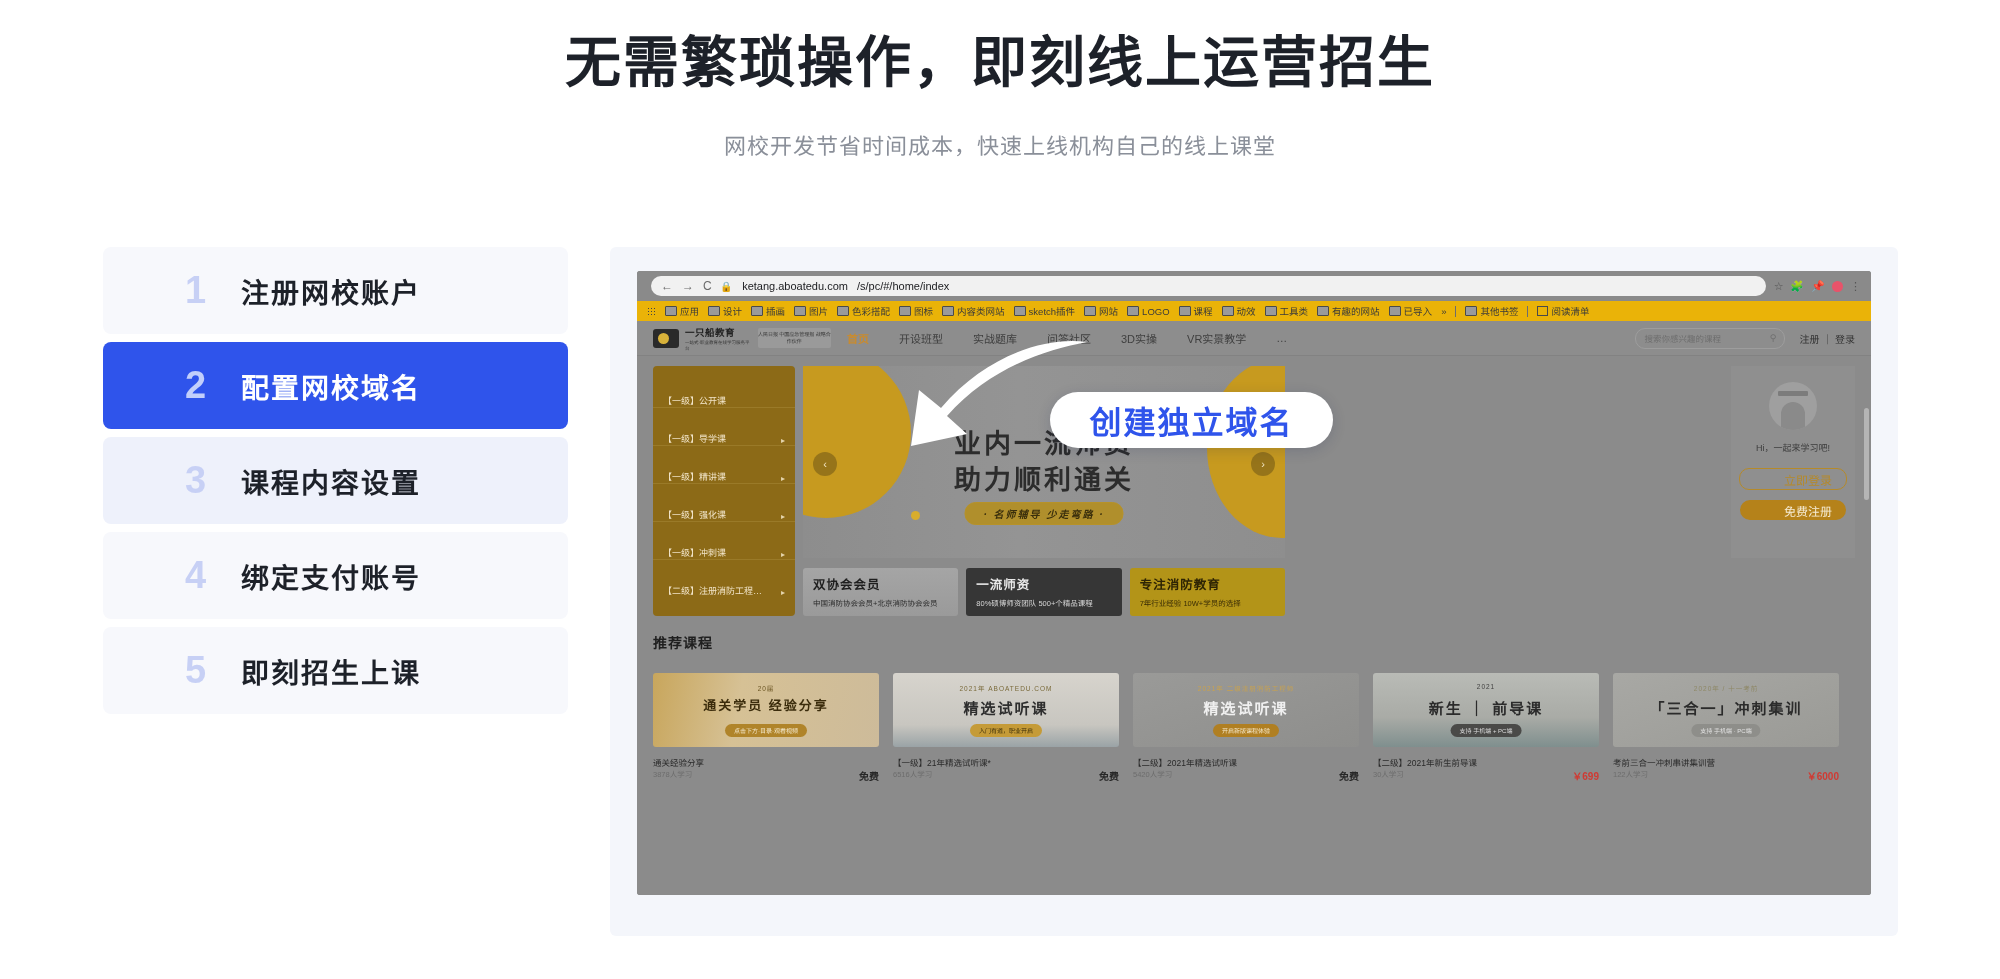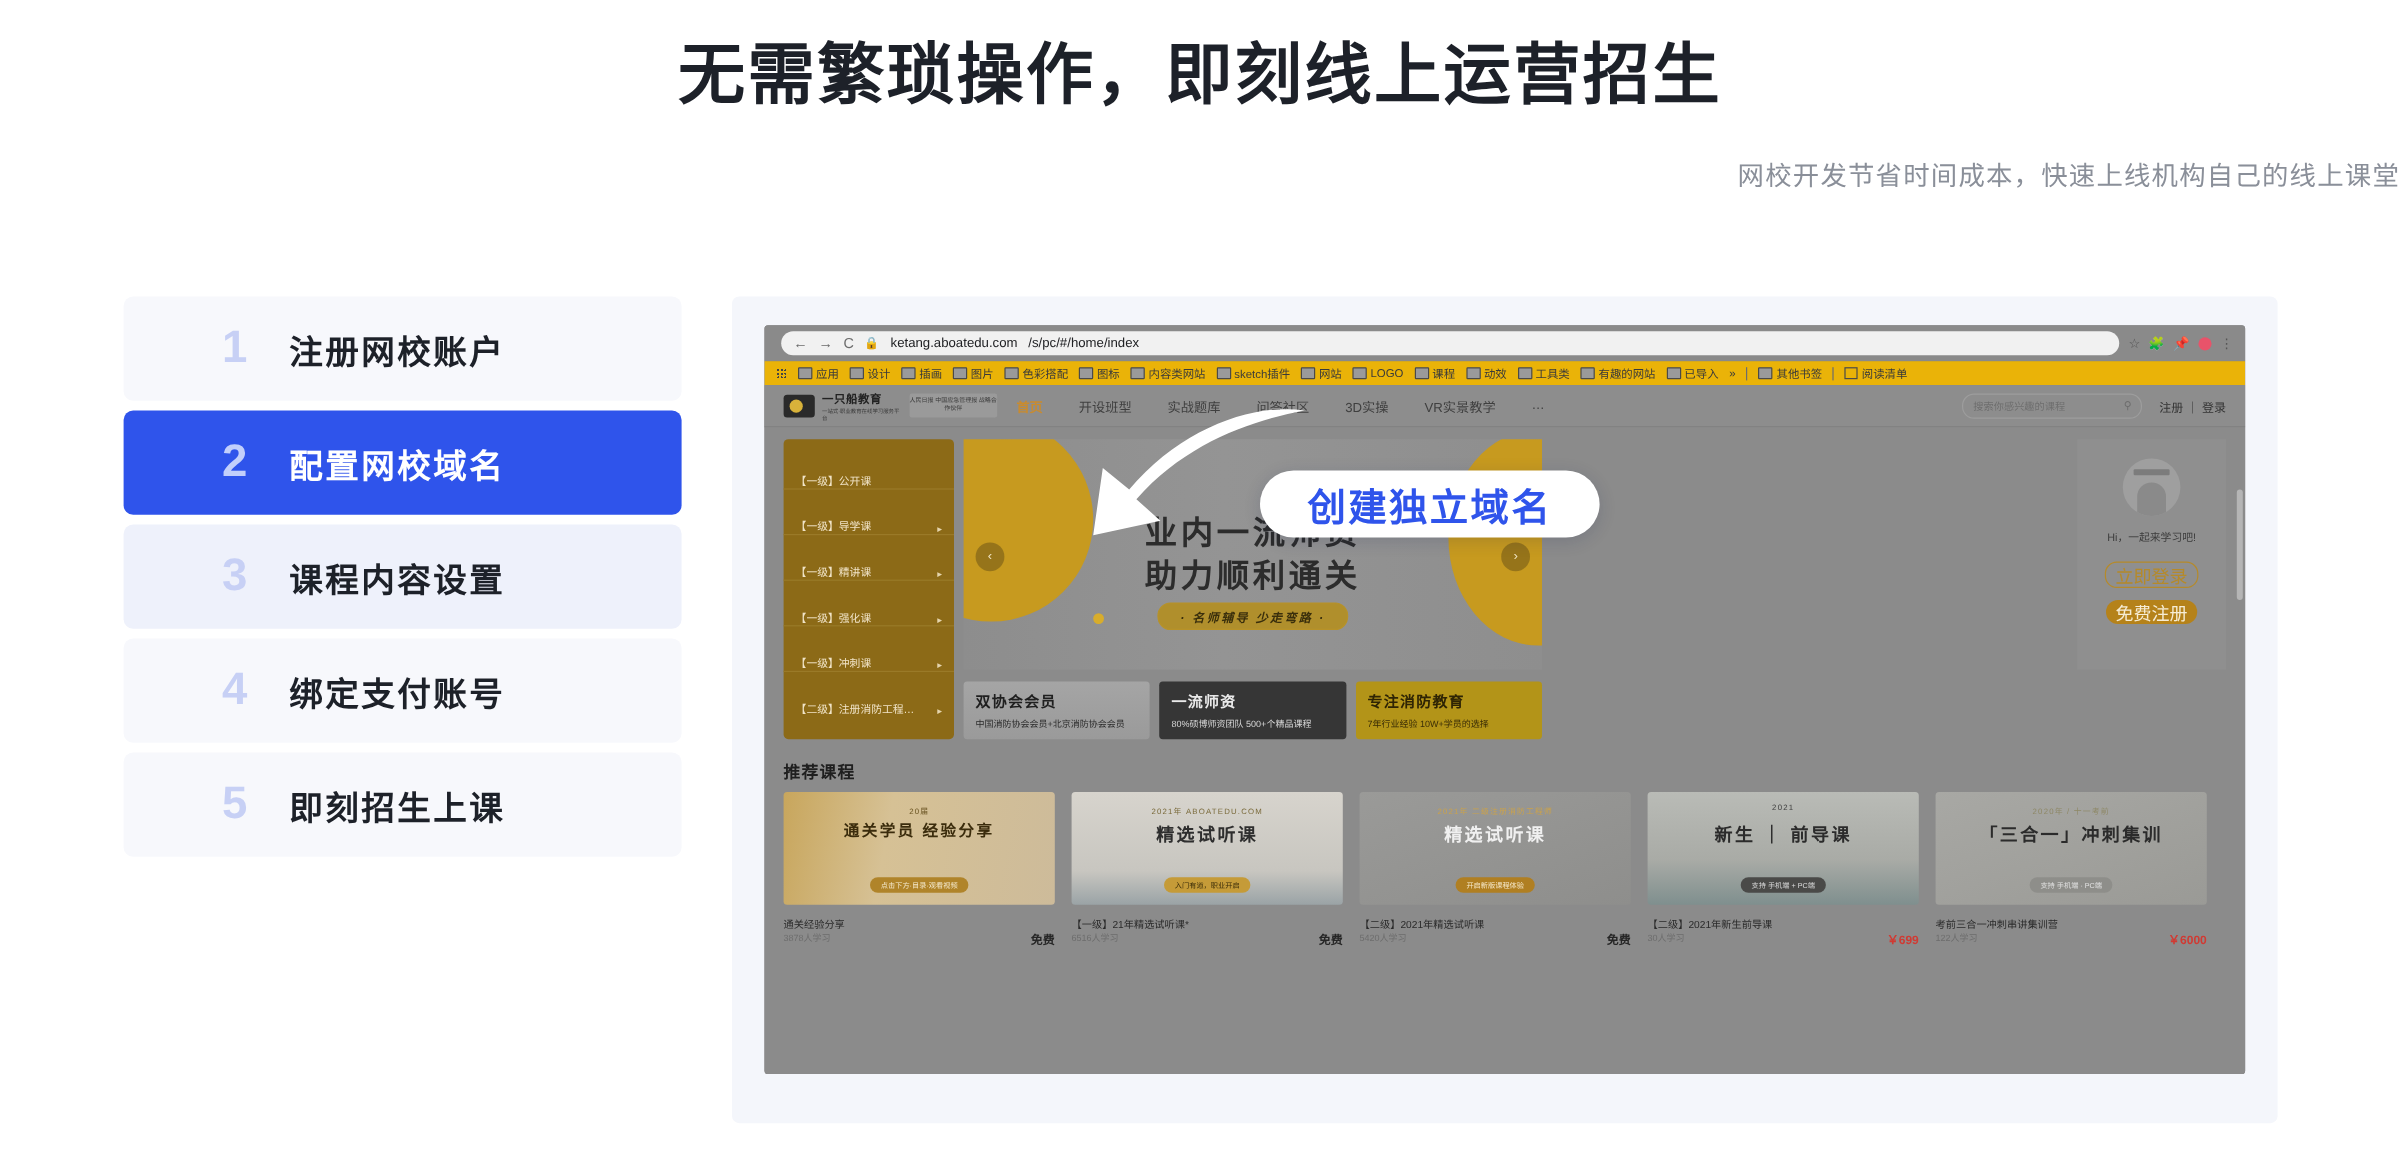--- a/index.html
+++ b/index.html
@@ -13,21 +13,21 @@
 
   
   .hero-title {
     position: absolute; top: 28px; left: 0; width: 2000px;
     text-align: center;
     font-size: 56px; font-weight: 700; color: #1d2129;
     letter-spacing: 2px; line-height: 1.25;
   }
   .hero-sub {
     position: absolute; top: 128px; left: 0; width: 2000px;
-    text-align: right;
+    text-align: center;
     font-size: 22px; color: #8a8f99; letter-spacing: 1px;
   }
 
   
   .steps {
     position: absolute; left: 103px; top: 247px;
     width: 465px;
   }
   .step {
     display: flex; align-items: center;
@@ -216,21 +216,21 @@
     border-radius:12px 12px 0 0; background:#8a8a8a;
   }
   .avatar::after{
     content:""; position:absolute; left:9px; top:9px; width:30px;height:5px;
     background:#7c7c7c; border-radius:1px;
   }
   .hi-text { margin-top:11px; font-size:9px; color:#3d3d3d; }
   .btn-login, .btn-reg {
     width: 76px; height: 20px; border-radius:10px;
     display:flex; align-items:center; justify-content:center;
-    font-size:15px; margin-top:14px;
+    font-size:12px; margin-top:14px;padding-left:30px;
   }
   .btn-login { border:1px solid #b58a2a; color:#b58a2a; }
   .btn-reg { background:#b5821a; color:#f6ecd4; margin-top:10px; }
 
   
   .features {
     position:absolute; left: 166px; top: 212px;
     width: 482px; display:flex; gap: 8px;
   }
   .feat {
@@ -250,22 +250,22 @@
   .rec-title {
     position:absolute; left: 16px; top: 276px;
     font-size: 14px; font-weight: 700; color:#1f1f1f; letter-spacing:1px;
   }
   .course-row {
     position:absolute; left: 16px; top: 304px;
     width: 1202px; display:flex; gap: 14px;
   }
   .course { width: 226px; }
   .thumb {
-    width: 226px; height: 94px; border-radius:3px; position:relative;
-    overflow:hidden; background:#9b9b9b;
+    width: 226px; height: 74px; border-radius:3px; position:relative;
+    overflow:hidden; background:#9b9b9b;margin-top:13px;
   }
   .th1 { background: linear-gradient(100deg,#c8a65c 0%, #d6c195 38%, #cdbb9a 100%); }
   .th2 { background: linear-gradient(180deg,#d7d4cd 0%, #c8c6c0 70%, #9aa3a6 100%); }
   .th3 { background: linear-gradient(160deg,#9a9a98 0%, #8e8e8c 100%); }
   .th4 { background: linear-gradient(180deg,#b9bbb6 0%, #a9aba6 60%, #7f8f8e 100%); }
   .th5 { background: linear-gradient(160deg,#a8a8a4 0%, #9a9a96 100%); }
   .th-top { position:absolute; left:0; right:0; top:10px; text-align:center; font-size:6.5px; letter-spacing:1px; }
   .th-main { position:absolute; left:0; right:0; top:24px; text-align:center; font-size:15px; font-weight:800; letter-spacing:2px; }
   .th-sub {
     position:absolute; left:50%; transform:translateX(-50%); bottom:10px;

